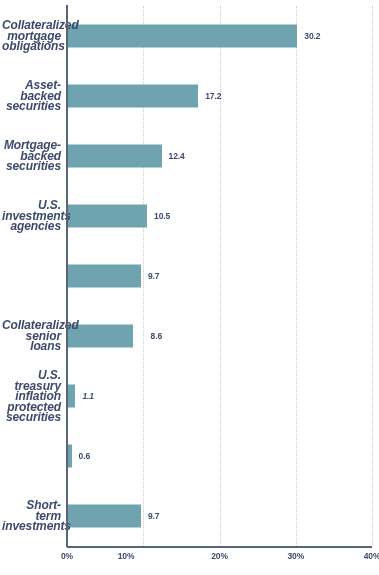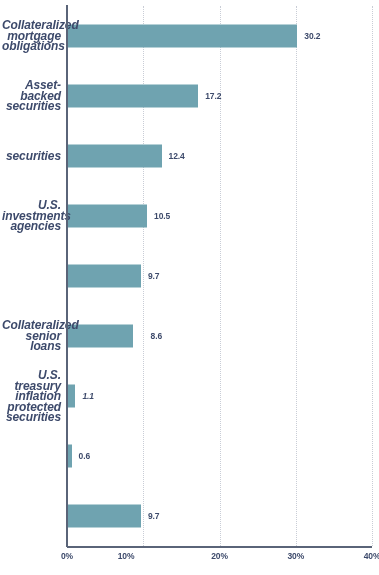--- a/index.html
+++ b/index.html
@@ -123,20 +123,21 @@
           <div class="bar-value" style="left: 138.15px; color: rgb(61, 74, 107);">17.2</div>
           <div class="cat-label-wrap" style="left: -65px; width: 59px; color: rgb(61, 74, 107);">
             <div>Asset-backed</div>
             <div>securities</div>
           </div>
         </div>
         <div class="band" style="top: 120px; height: 60px;">
           <div class="bar" title="Mortgage-backed securities: 12.4" style="width: 94.55px; background: rgb(111, 163, 176);"></div>
           <div class="bar-value" style="left: 101.55px; color: rgb(61, 74, 107);">12.4</div>
           <div class="cat-label-wrap" style="left: -65px; width: 59px; color: rgb(61, 74, 107);">
+            <div>Mortgage-backed</div>
             <div>securities</div>
           </div>
         </div>
         <div class="band" style="top: 180px; height: 60px;">
           <div class="bar" title="U.S. government agencies: 10.5" style="width: 80.0625px; background: rgb(111, 163, 176);"></div>
           <div class="bar-value" style="left: 87.0625px; color: rgb(61, 74, 107);">10.5</div>
           <div class="cat-label-wrap" style="left: -65px; width: 59px; color: rgb(61, 74, 107);">
             <div>U.S. investments</div>
             <div>agencies</div>
           </div>
@@ -163,20 +164,24 @@
             <div>securities</div>
           </div>
         </div>
         <div class="band" style="top: 420px; height: 60px; padding-left: 33px;">
           <div class="bar" title="Sovereign bond: 0.6" style="width: 4.575px; background: rgb(111, 163, 176);"></div>
           <div class="bar-value" style="left: 11.575px; color: rgb(61, 74, 107);">0.6</div>
         </div>
         <div class="band" style="top: 480px; height: 60px;">
           <div class="bar" title="Short-term investments: 9.7" style="width: 73.9625px; background: rgb(111, 163, 176);"></div>
           <div class="bar-value" style="left: 80.9625px; color: rgb(61, 74, 107);">9.7</div>
+          <div class="cat-label-wrap" style="left: -65px; width: 59px; color: rgb(61, 74, 107);">
+            <div>Short-term</div>
+            <div>investments</div>
+          </div>
         </div>
       </div>
   </div>
 
   <div class="axis-line"></div>
   <div class="baseline"></div>
 
   <div id="xticks">
       <div class="xtick" style="left: 67px; color: rgb(61, 74, 107);">0%</div>
       <div class="xtick" style="left: 126px; color: rgb(61, 74, 107);">10%</div>

